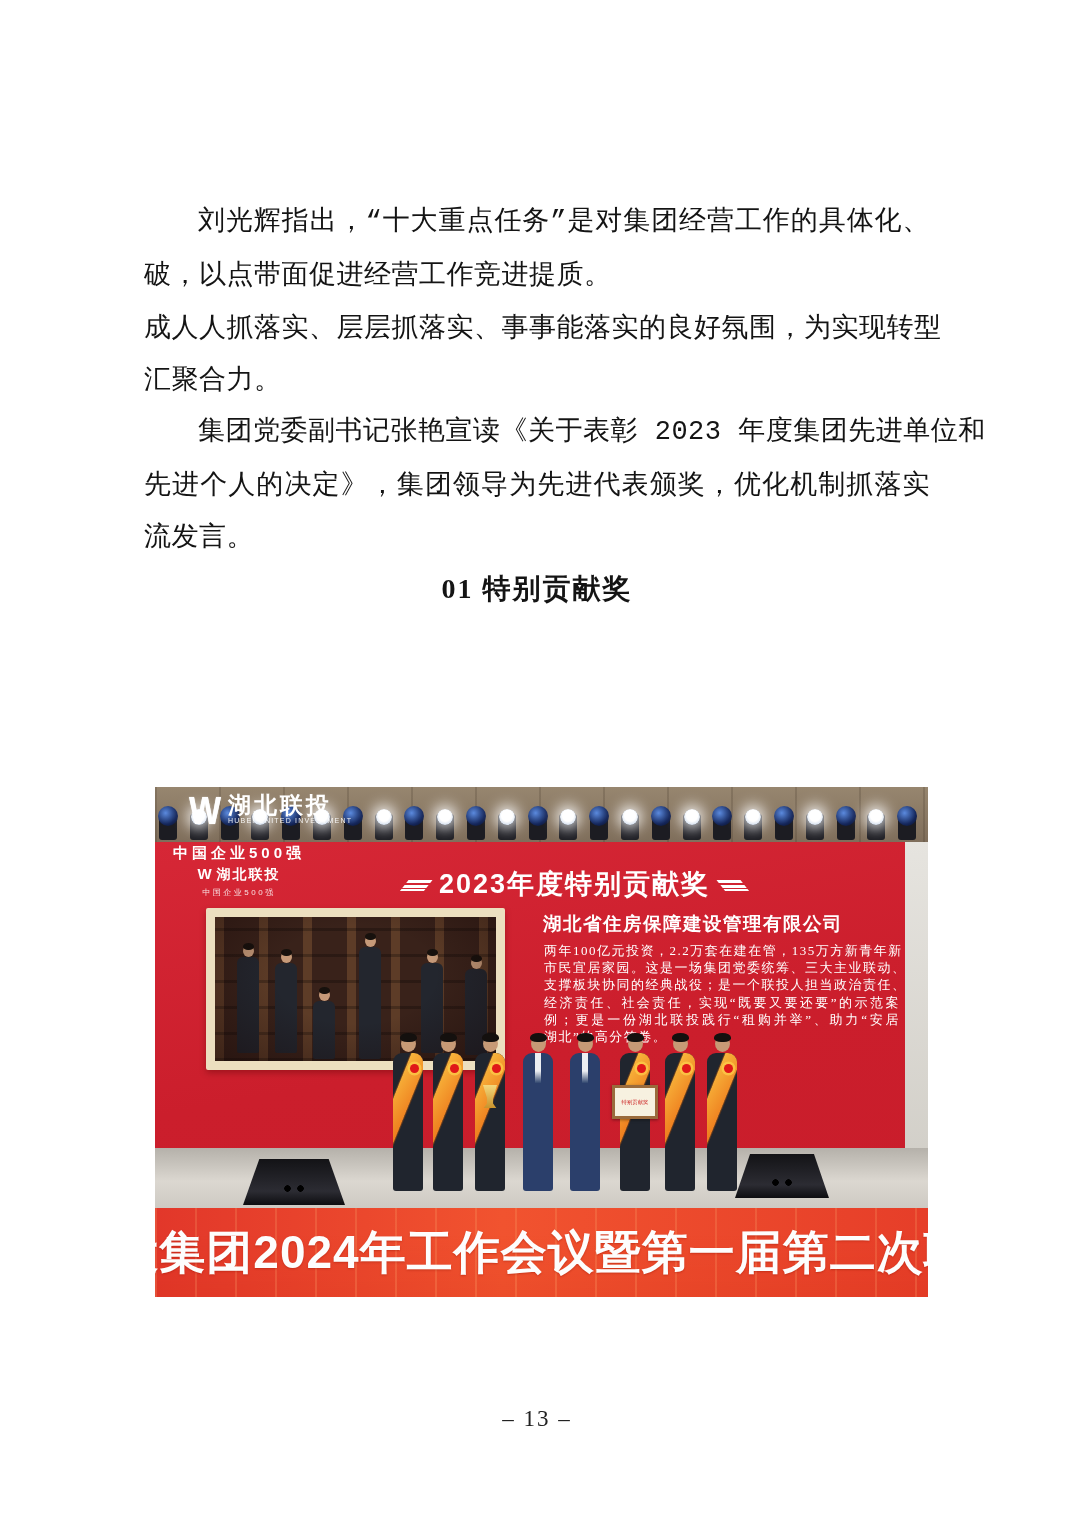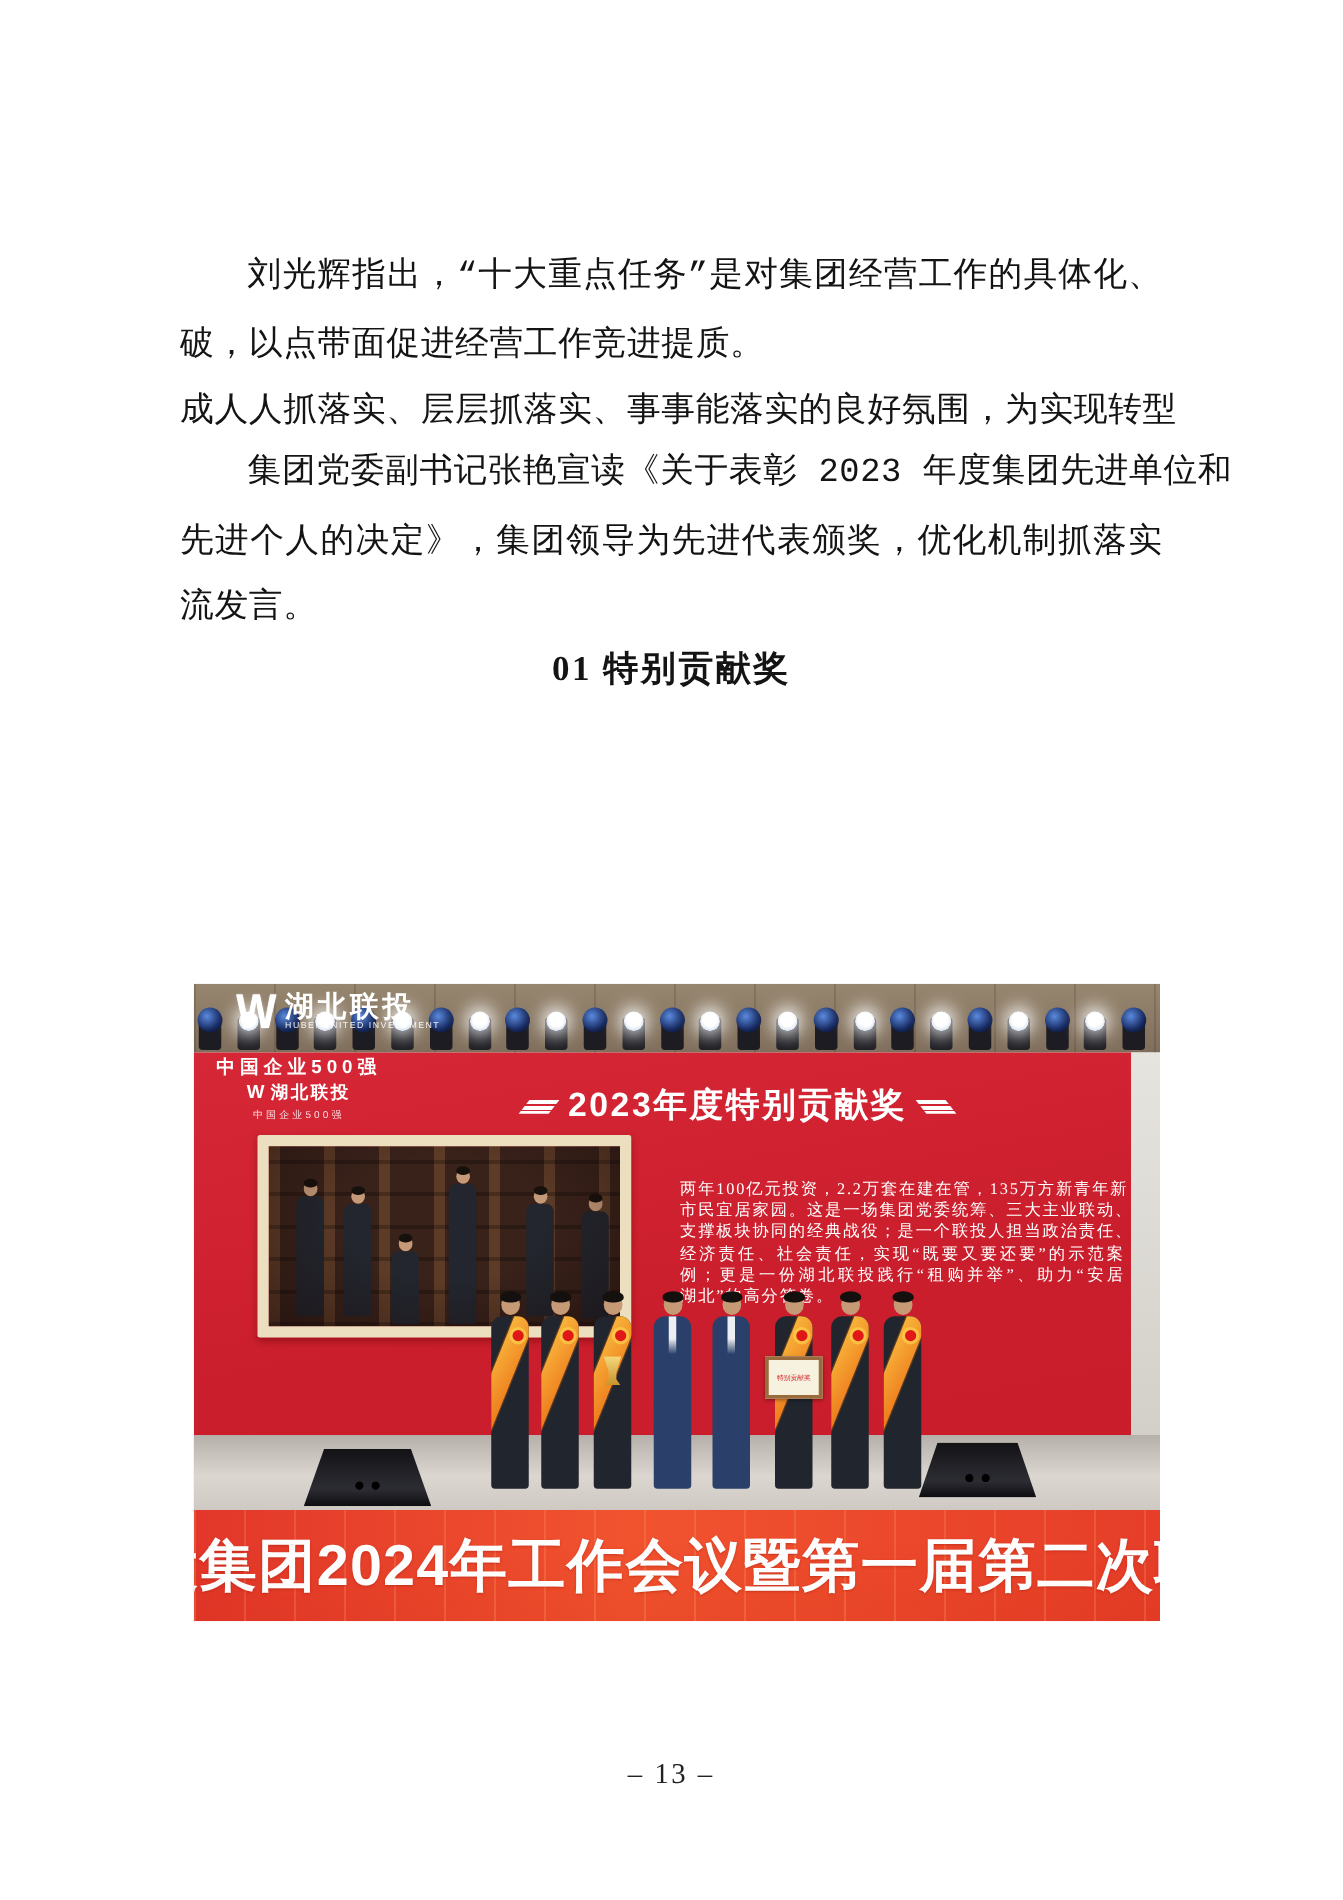--- a/index.html
+++ b/index.html
@@ -66,21 +66,21 @@
   .p-sidewall {
     position:absolute; left:750px; top:55px; width:23px; height:366px;
     background:linear-gradient(#e6e4df,#cfccc5);
   }
   .b-top500 { position:absolute; left:18px; top:2px; text-align:center; }
   .b-top500 .big { font-size:15px; font-weight:700; letter-spacing:4px; }
   .b-top500 .logo-row { font-size:14px; font-weight:700; letter-spacing:2px; margin-top:2px; }
   .b-top500 .logo-row .mini-w { font-size:15px; font-weight:700; margin-right:3px; }
   .b-top500 .small { font-size:8px; letter-spacing:2.5px; opacity:.85; margin-top:3px; }
   .b-title {
-    position:absolute; left:240px; top:24px; width:390px; text-align:center;
+    position:absolute; left:240px; top:24px; width:390px; text-align:left;
     font-size:27px; font-weight:700; letter-spacing:2px; white-space:nowrap;
   }
   .wing { display:inline-block; width:24px; height:13px; margin:0 10px 2px 10px;
     background:linear-gradient(transparent 0 2px,#ffffff 2px 5px,transparent 5px 7px,#ffffff 7px 10px,transparent 10px 11px,#ffffff 11px 13px);
   }
   .wing.left  { transform:skewX(-38deg); }
   .wing.right { transform:skewX(38deg); }
   .b-company { position:absolute; left:388px; top:69px; font-size:18.5px; font-weight:700; letter-spacing:1.5px; }
   .b-desc { position:absolute; left:389px; top:100px; width:356px;
     font-size:13px; line-height:17.2px; letter-spacing:1.5px;
@@ -154,20 +154,21 @@
     font-size:46px; letter-spacing:1px; text-shadow:0 1px 2px rgba(150,20,0,.4); }
 </style>
 </head>
 <body>
 
 <div class="body-text">
   <div class="line first">刘光辉指出，“十大重点任务”是对集团经营工作的具体化、</div>
   <div class="line last">破，以点带面促进经营工作竞进提质。</div>
 
   <div class="line">成人人抓落实、层层抓落实、事事能落实的良好氛围，为实现转型</div>
+  <div class="line last">汇聚合力。</div>
 
   <div class="line first">集团党委副书记张艳宣读《关于表彰 2023 年度集团先进单位和</div>
   <div class="line">先进个人的决定》，集团领导为先进代表颁奖，优化机制抓落实</div>
   <div class="line last">流发言。</div>
 
   <div class="section-heading">01 特别贡献奖</div>
 </div>
 
 <div class="photo">
 
@@ -262,20 +263,21 @@
       <div class="logo-row">
         <span class="mini-w">W</span><span>湖北联投</span>
       </div>
       <div class="small">中国企业500强</div>
     </div>
 
     <div class="b-title">
       <span class="wing left"></span><span>2023年度特别贡献奖</span><span class="wing right"></span>
     </div>
 
+    <div class="b-company">湖北省住房保障建设管理有限公司</div>
 
     <div class="b-desc">
       <div>两年100亿元投资，2.2万套在建在管，135万方新青年新</div>
       <div>市民宜居家园。这是一场集团党委统筹、三大主业联动、</div>
       <div>支撑板块协同的经典战役；是一个联投人担当政治责任、</div>
       <div>经济责任、社会责任，实现“既要又要还要”的示范案</div>
       <div>例；更是一份湖北联投践行“租购并举”、助力“安居</div>
       <div class="last">湖北”的高分答卷。</div>
     </div>
 

